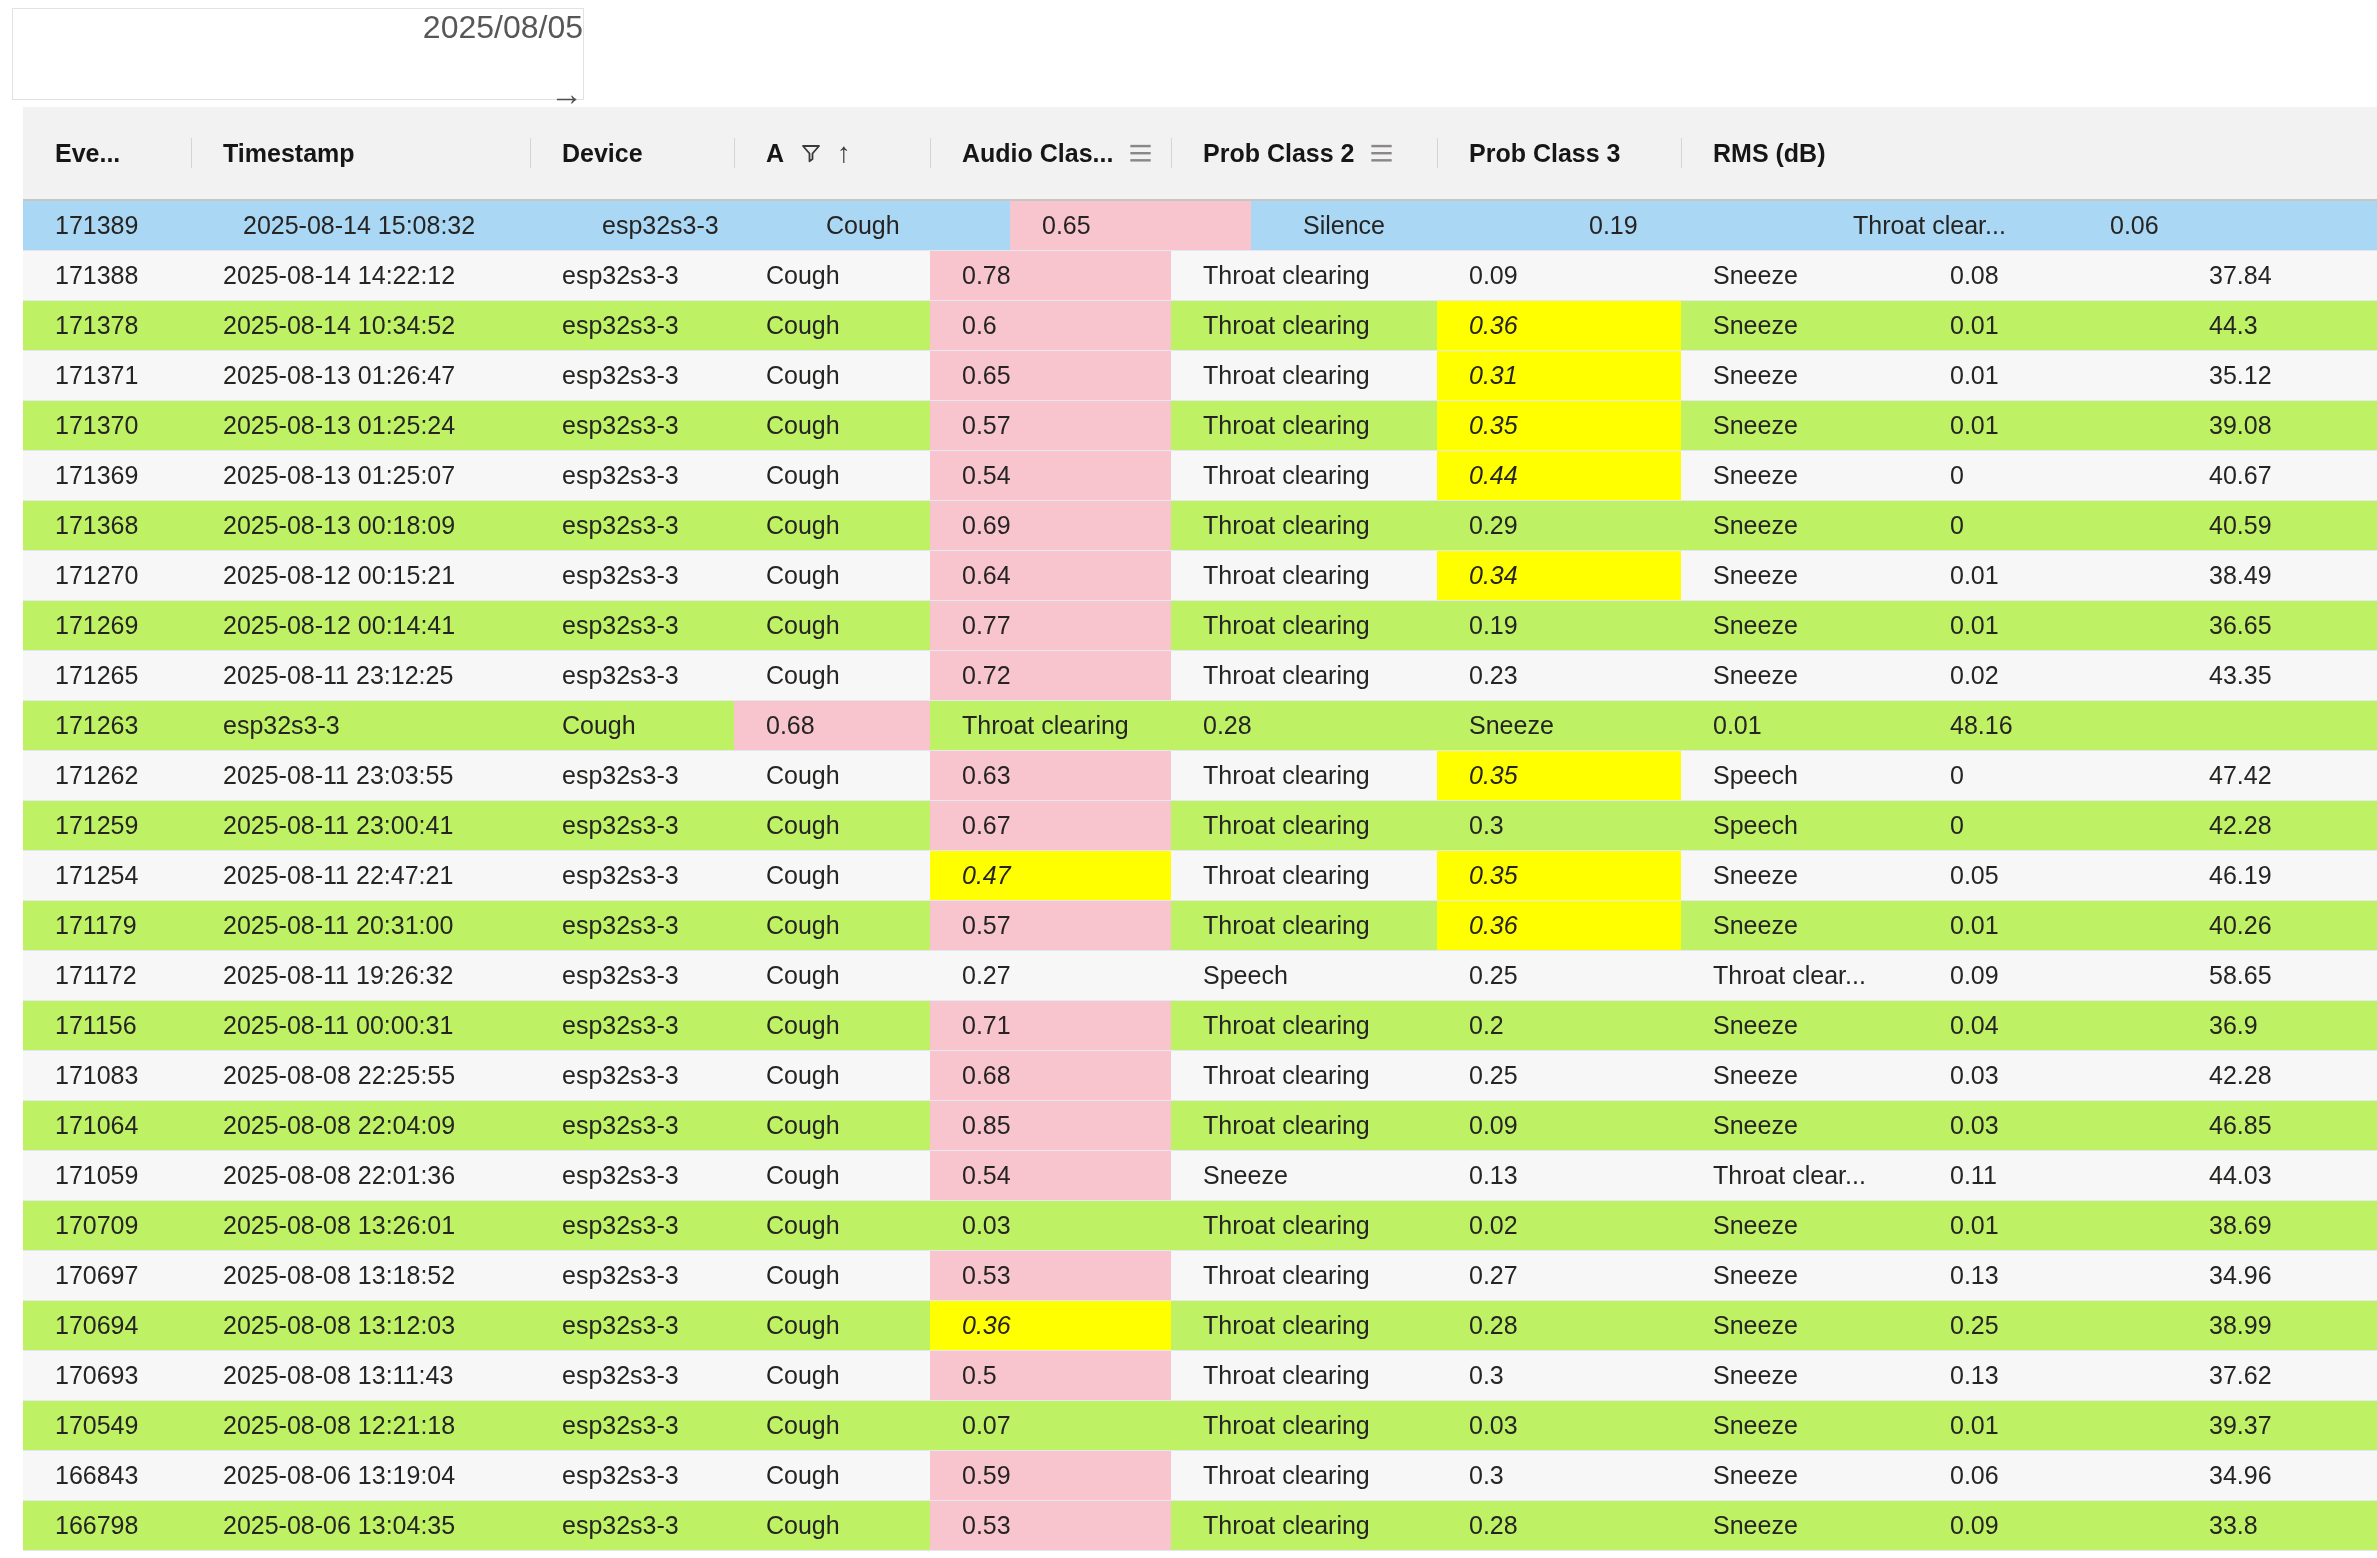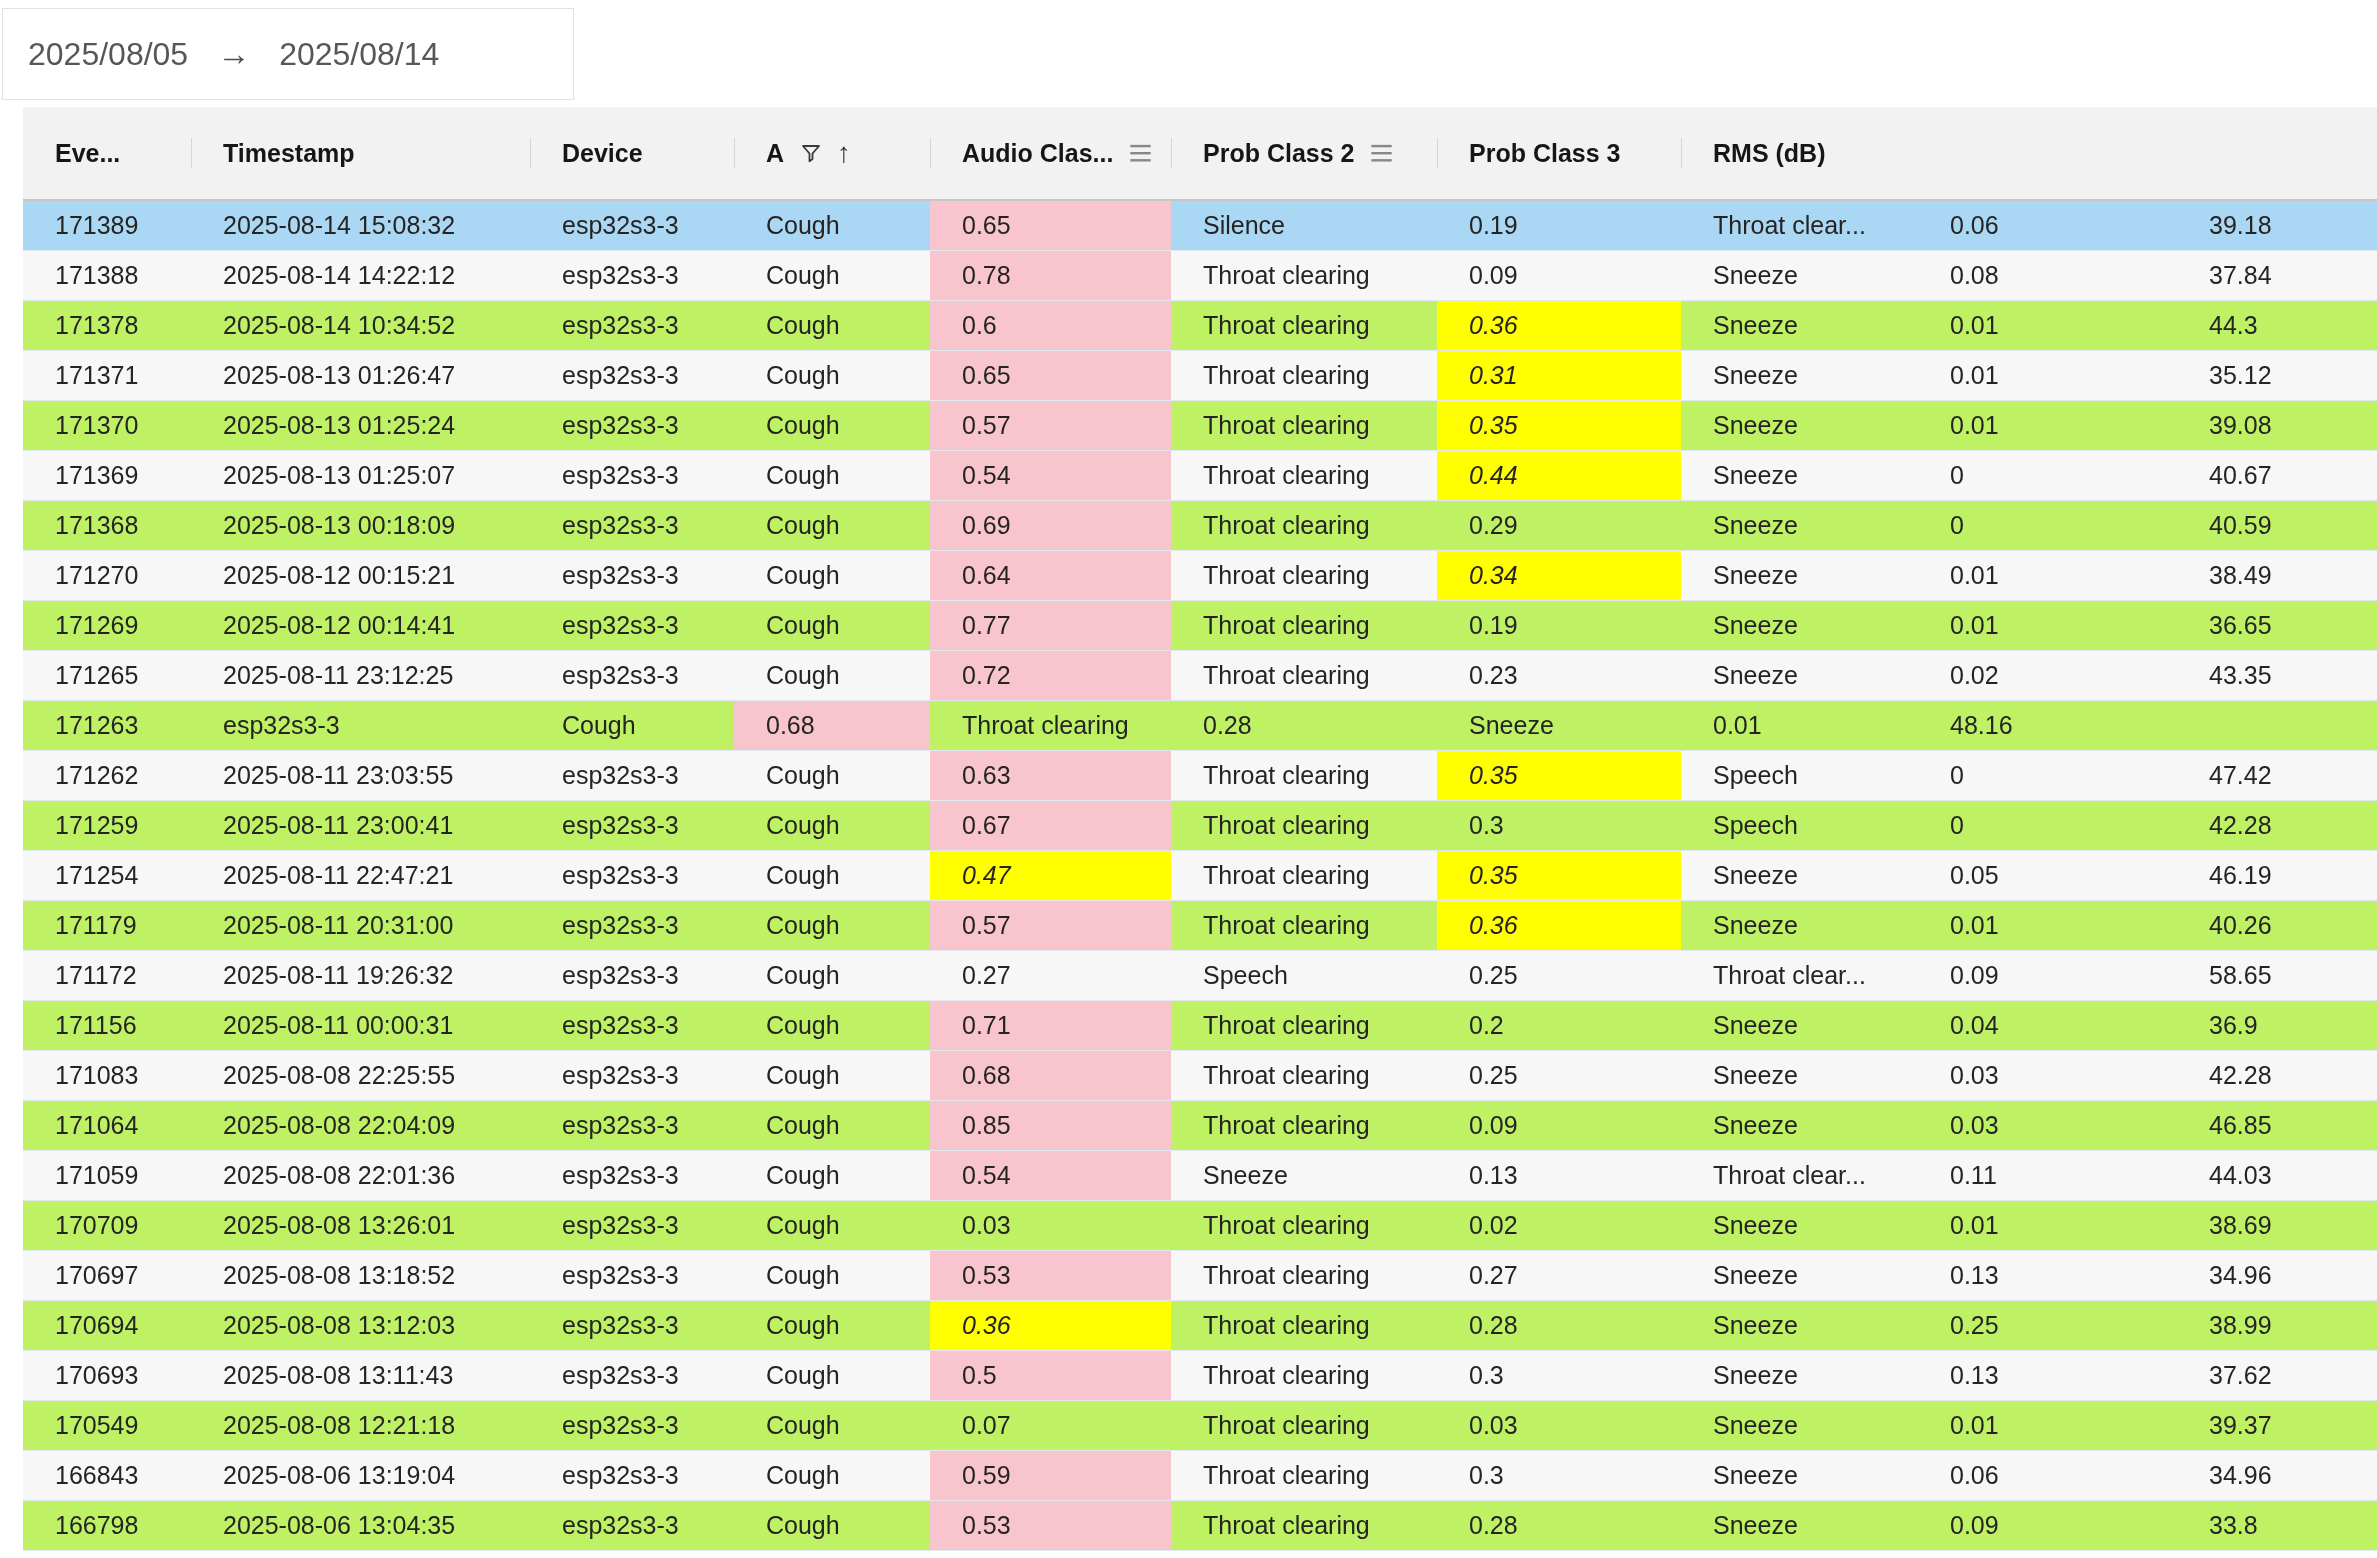--- a/index.html
+++ b/index.html
@@ -3,24 +3,24 @@
 <meta charset="utf-8">
 <style>
   html,body{margin:0;padding:0;}
   body{
     width:2377px;height:1559px;overflow:hidden;background:#ffffff;
     font-family:"Liberation Sans","DejaVu Sans",sans-serif;
     -webkit-font-smoothing:antialiased;
   }
   
   .daterange{
-    position:absolute;left:2px;top:8px;width:572px;height:92px;
+    position:absolute;left:12px;top:8px;width:572px;height:92px;
     box-sizing:border-box;border:1.3px solid #e2e2e2;background:#ffffff;
-    display:flex;align-items:center;gap:29px;padding-left:25px;
-    font-size:32px;color:var(--date-text);cursor:text;
+    display:flex;align-items:flex-end;gap:29px;padding-left:25px;
+    font-size:32px;color:var(--date-text);cursor:text;flex-direction:column;
   }
   .daterange .arrow{font-size:33px;color:#4f4f4f;}
   
   .table{position:absolute;left:23px;top:107px;width:2354px;}
   .grid-row{
     display:grid;
     grid-template-columns:168px 339px 204px 196px 241px 266px 244px 237px 259px 201px;
   }
   .header{
     height:92px;background:var(--header-bg);
@@ -35,21 +35,21 @@
     content:"";position:absolute;left:0;top:50%;transform:translateY(-50%);
     width:1.3px;height:30px;background:#d7d5d3;
   }
   .sort-arrow{font-size:28px;font-weight:400;color:#3b3a39;line-height:1;}
   .icon svg{display:block;}
   .row{
     height:49px;background:#bef264;border-bottom:1.3px solid var(--row-border);
     cursor:pointer;
   }
   .row.alt{background:var(--row-alt);}
-  .row.selected{background:var(--selected);}
+  .row.selected{background:var(--selected);gap:20px;}
   .cell{
     display:flex;align-items:center;padding:0 9.2px 0 32px;
     font-size:25px;color:#252423;white-space:nowrap;overflow:hidden;
   }
   .hl-pink{background:var(--pink);}
   .hl-yellow{background:var(--yellow);font-style:italic;}
 </style>
 </head>
 <body style="--selected: #a9d7f4; --pink: #f8c5ce; --yellow: #ffff00; --header-bg: #f3f2f2; --row-alt: #f7f7f7; --row-border: #e4e9ef; --date-text: #575757;">
 

